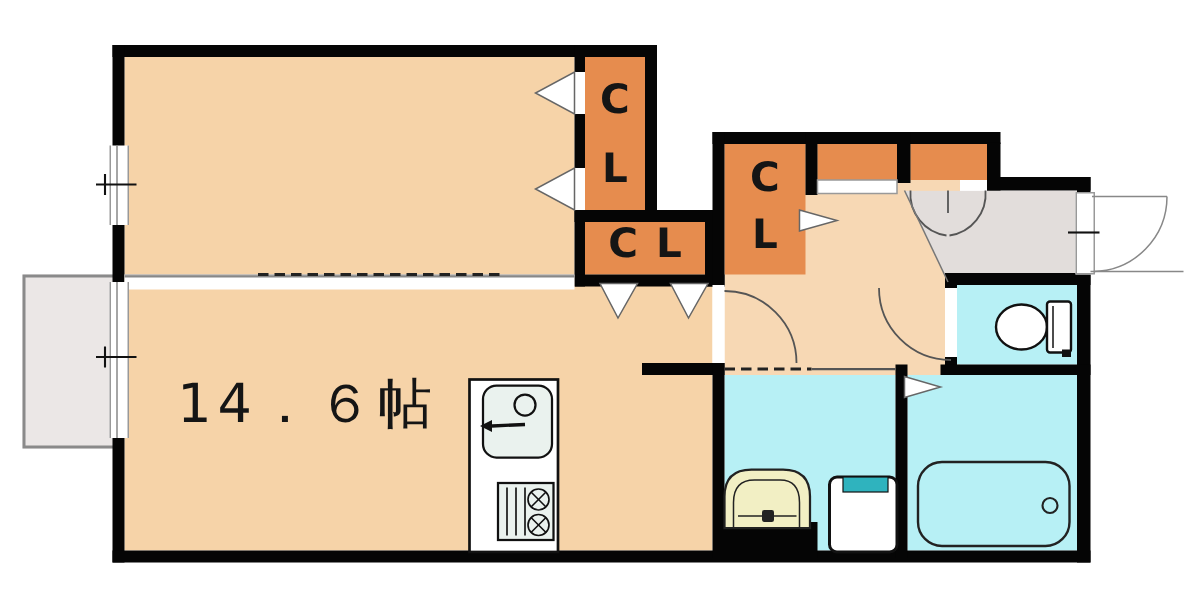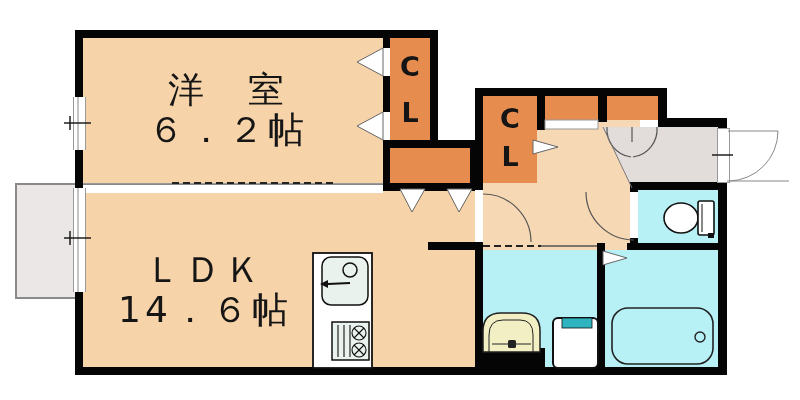--- a/index.html
+++ b/index.html
@@ -172,34 +172,32 @@
     </g>
 
     <g>
       <ellipse cx="681" cy="218" rx="17" ry="15" class="fix"></ellipse>
       <rect x="698" y="201" width="16" height="34" rx="2" class="fix"></rect>
       <line x1="702" y1="204" x2="702" y2="232" stroke="#111" stroke-width="1"></line>
       <rect x="708" y="233" width="6" height="5" fill="#111"></rect>
     </g>
   </svg>
 
-  <div class="lbl room-lbl" style="left:88px;top:70px;width:280px;">
-    <span class="ln">洋　室</span>
-    <span class="ln">６．２帖</span>
-  </div>
 
   <div class="lbl room-lbl" style="left:80px;top:250px;width:250px;">
-    <span class="ln">ＬＤＫ</span>
     <span class="ln">14．６帖</span>
   </div>
 
   <div class="lbl cl-lbl" style="left:390px;top:44px;width:40px;">
     <span class="ln">C</span>
     <span class="ln">L</span>
   </div>
 
+  <div class="lbl cl-lbl" style="left:390px;top:143px;width:80px;letter-spacing:12px;line-height:40px;text-indent:12px;">
+    <span class="ln">CL</span>
+  </div>
 
   <div class="lbl cl-lbl" style="left:483px;top:100px;width:54px;line-height:38px;">
     <span class="ln">C</span>
     <span class="ln">L</span>
   </div>
 
 </div>
 
 </body></html>

